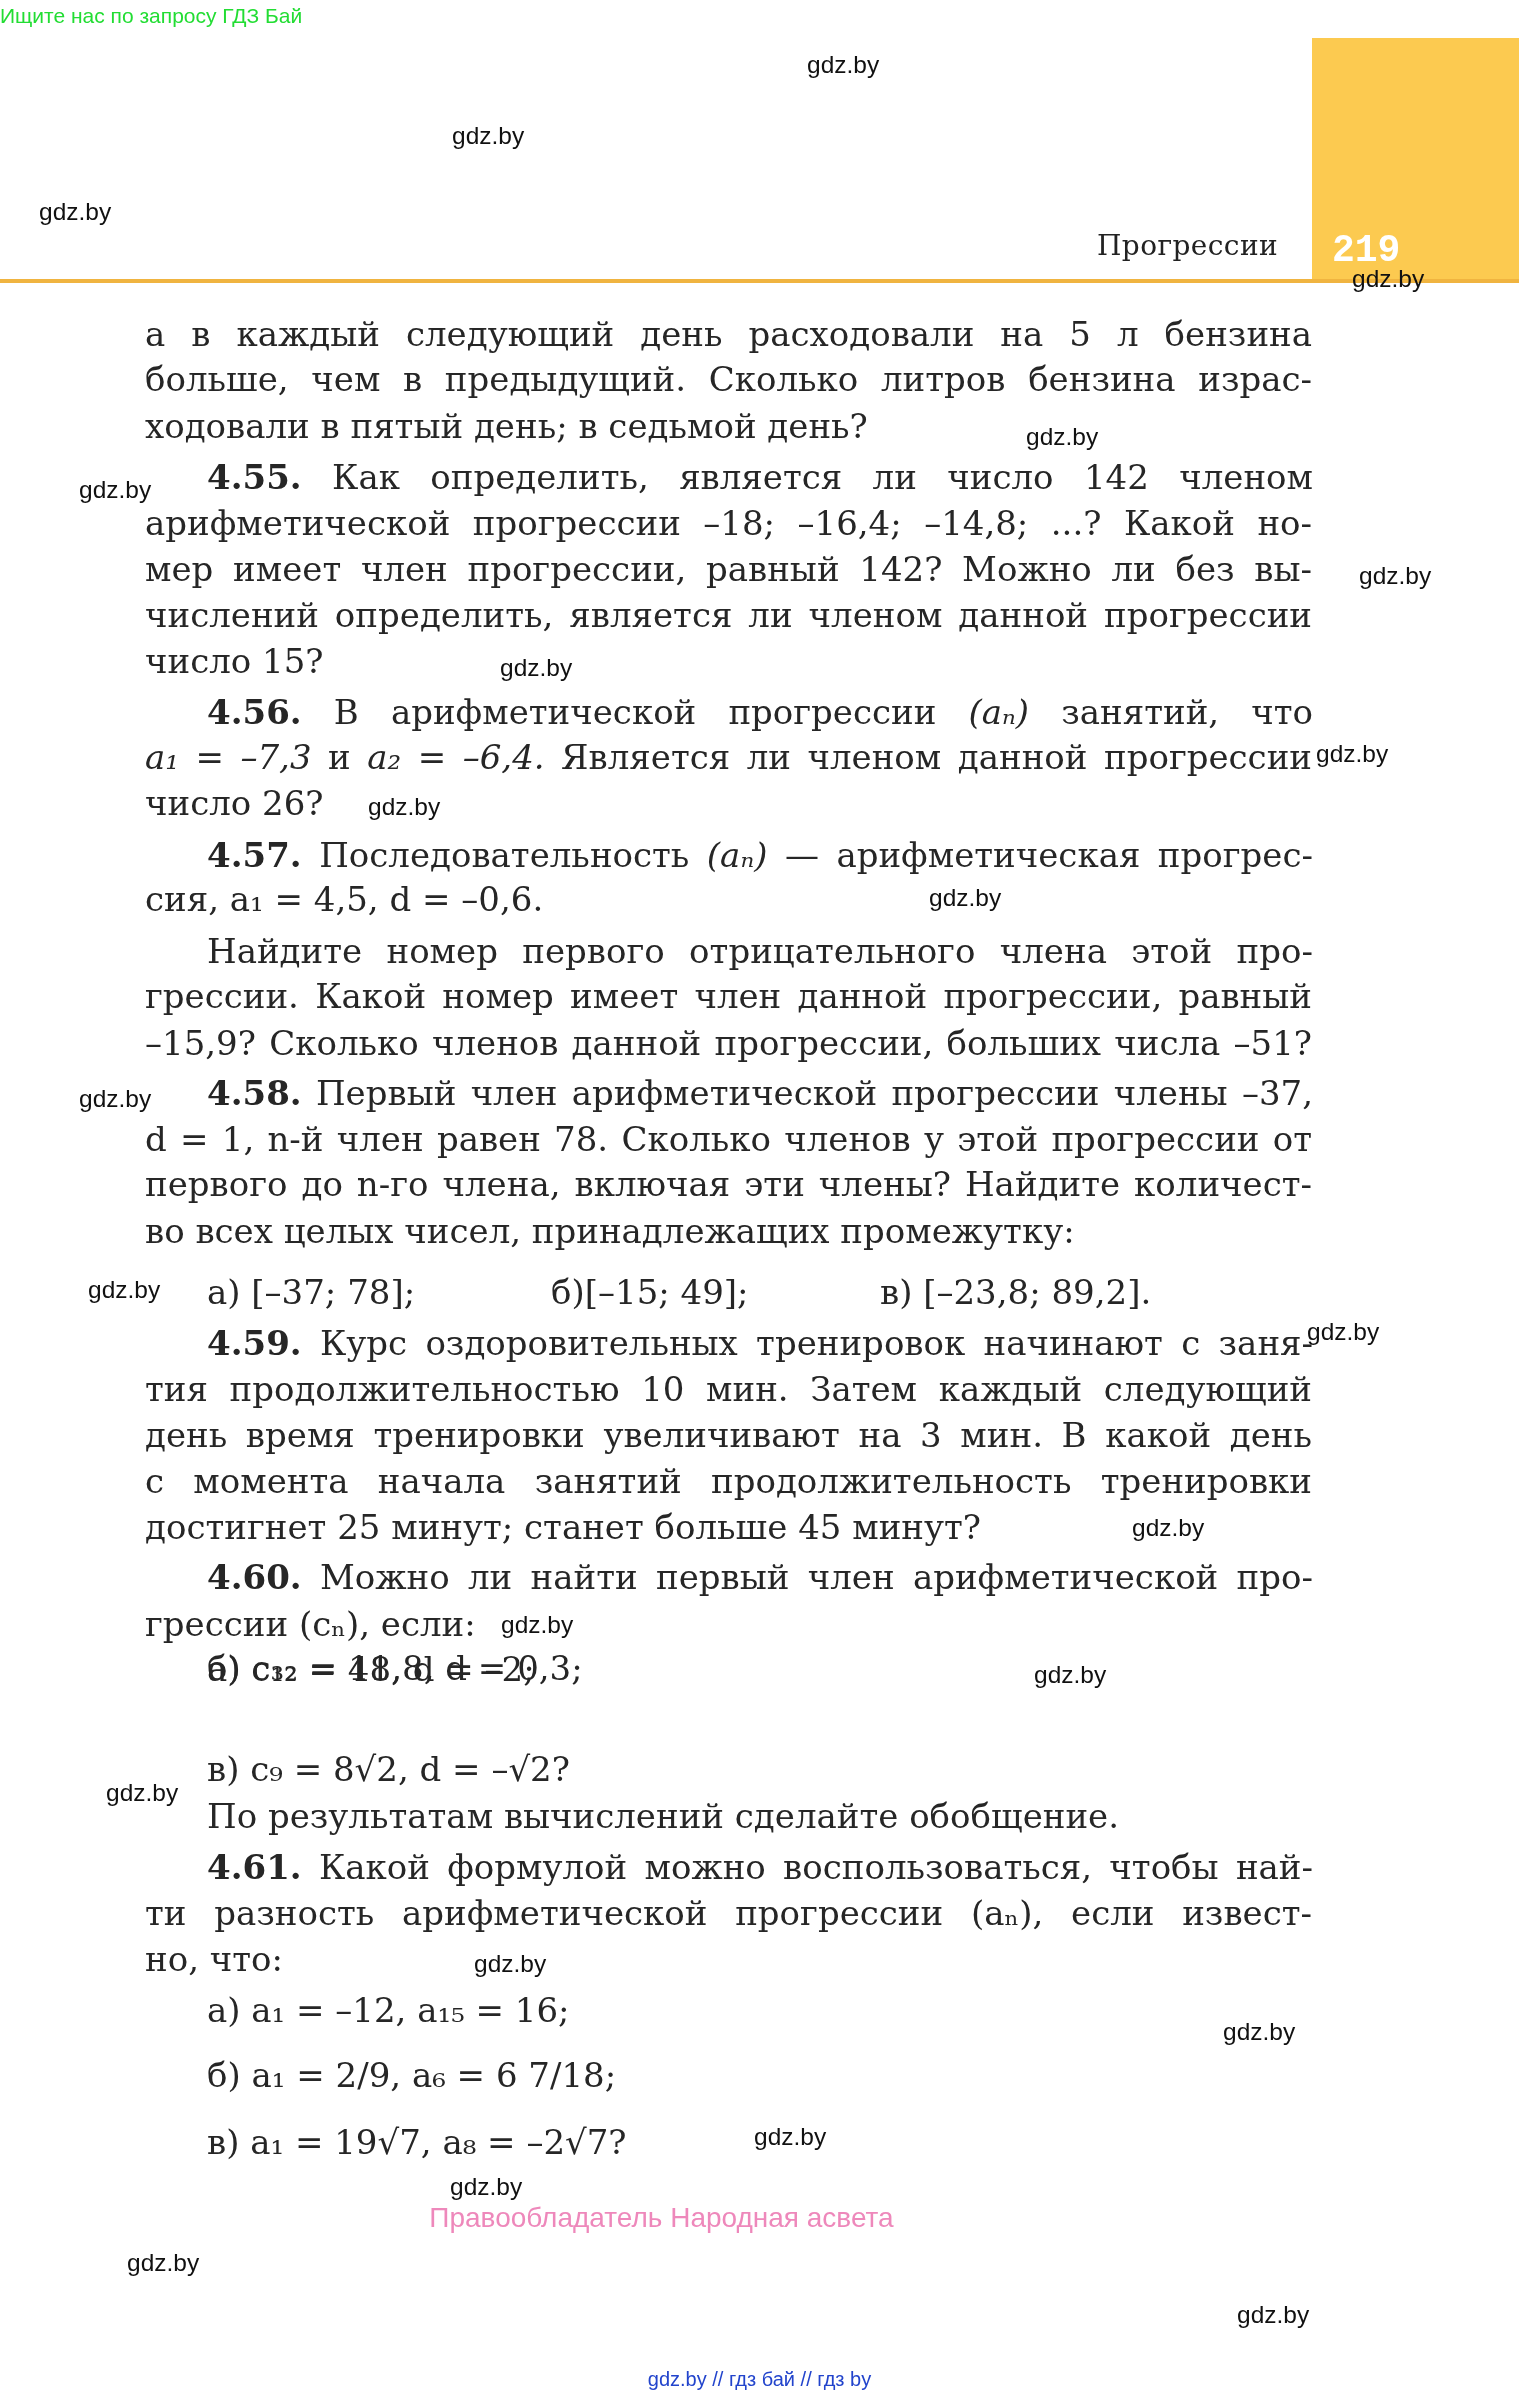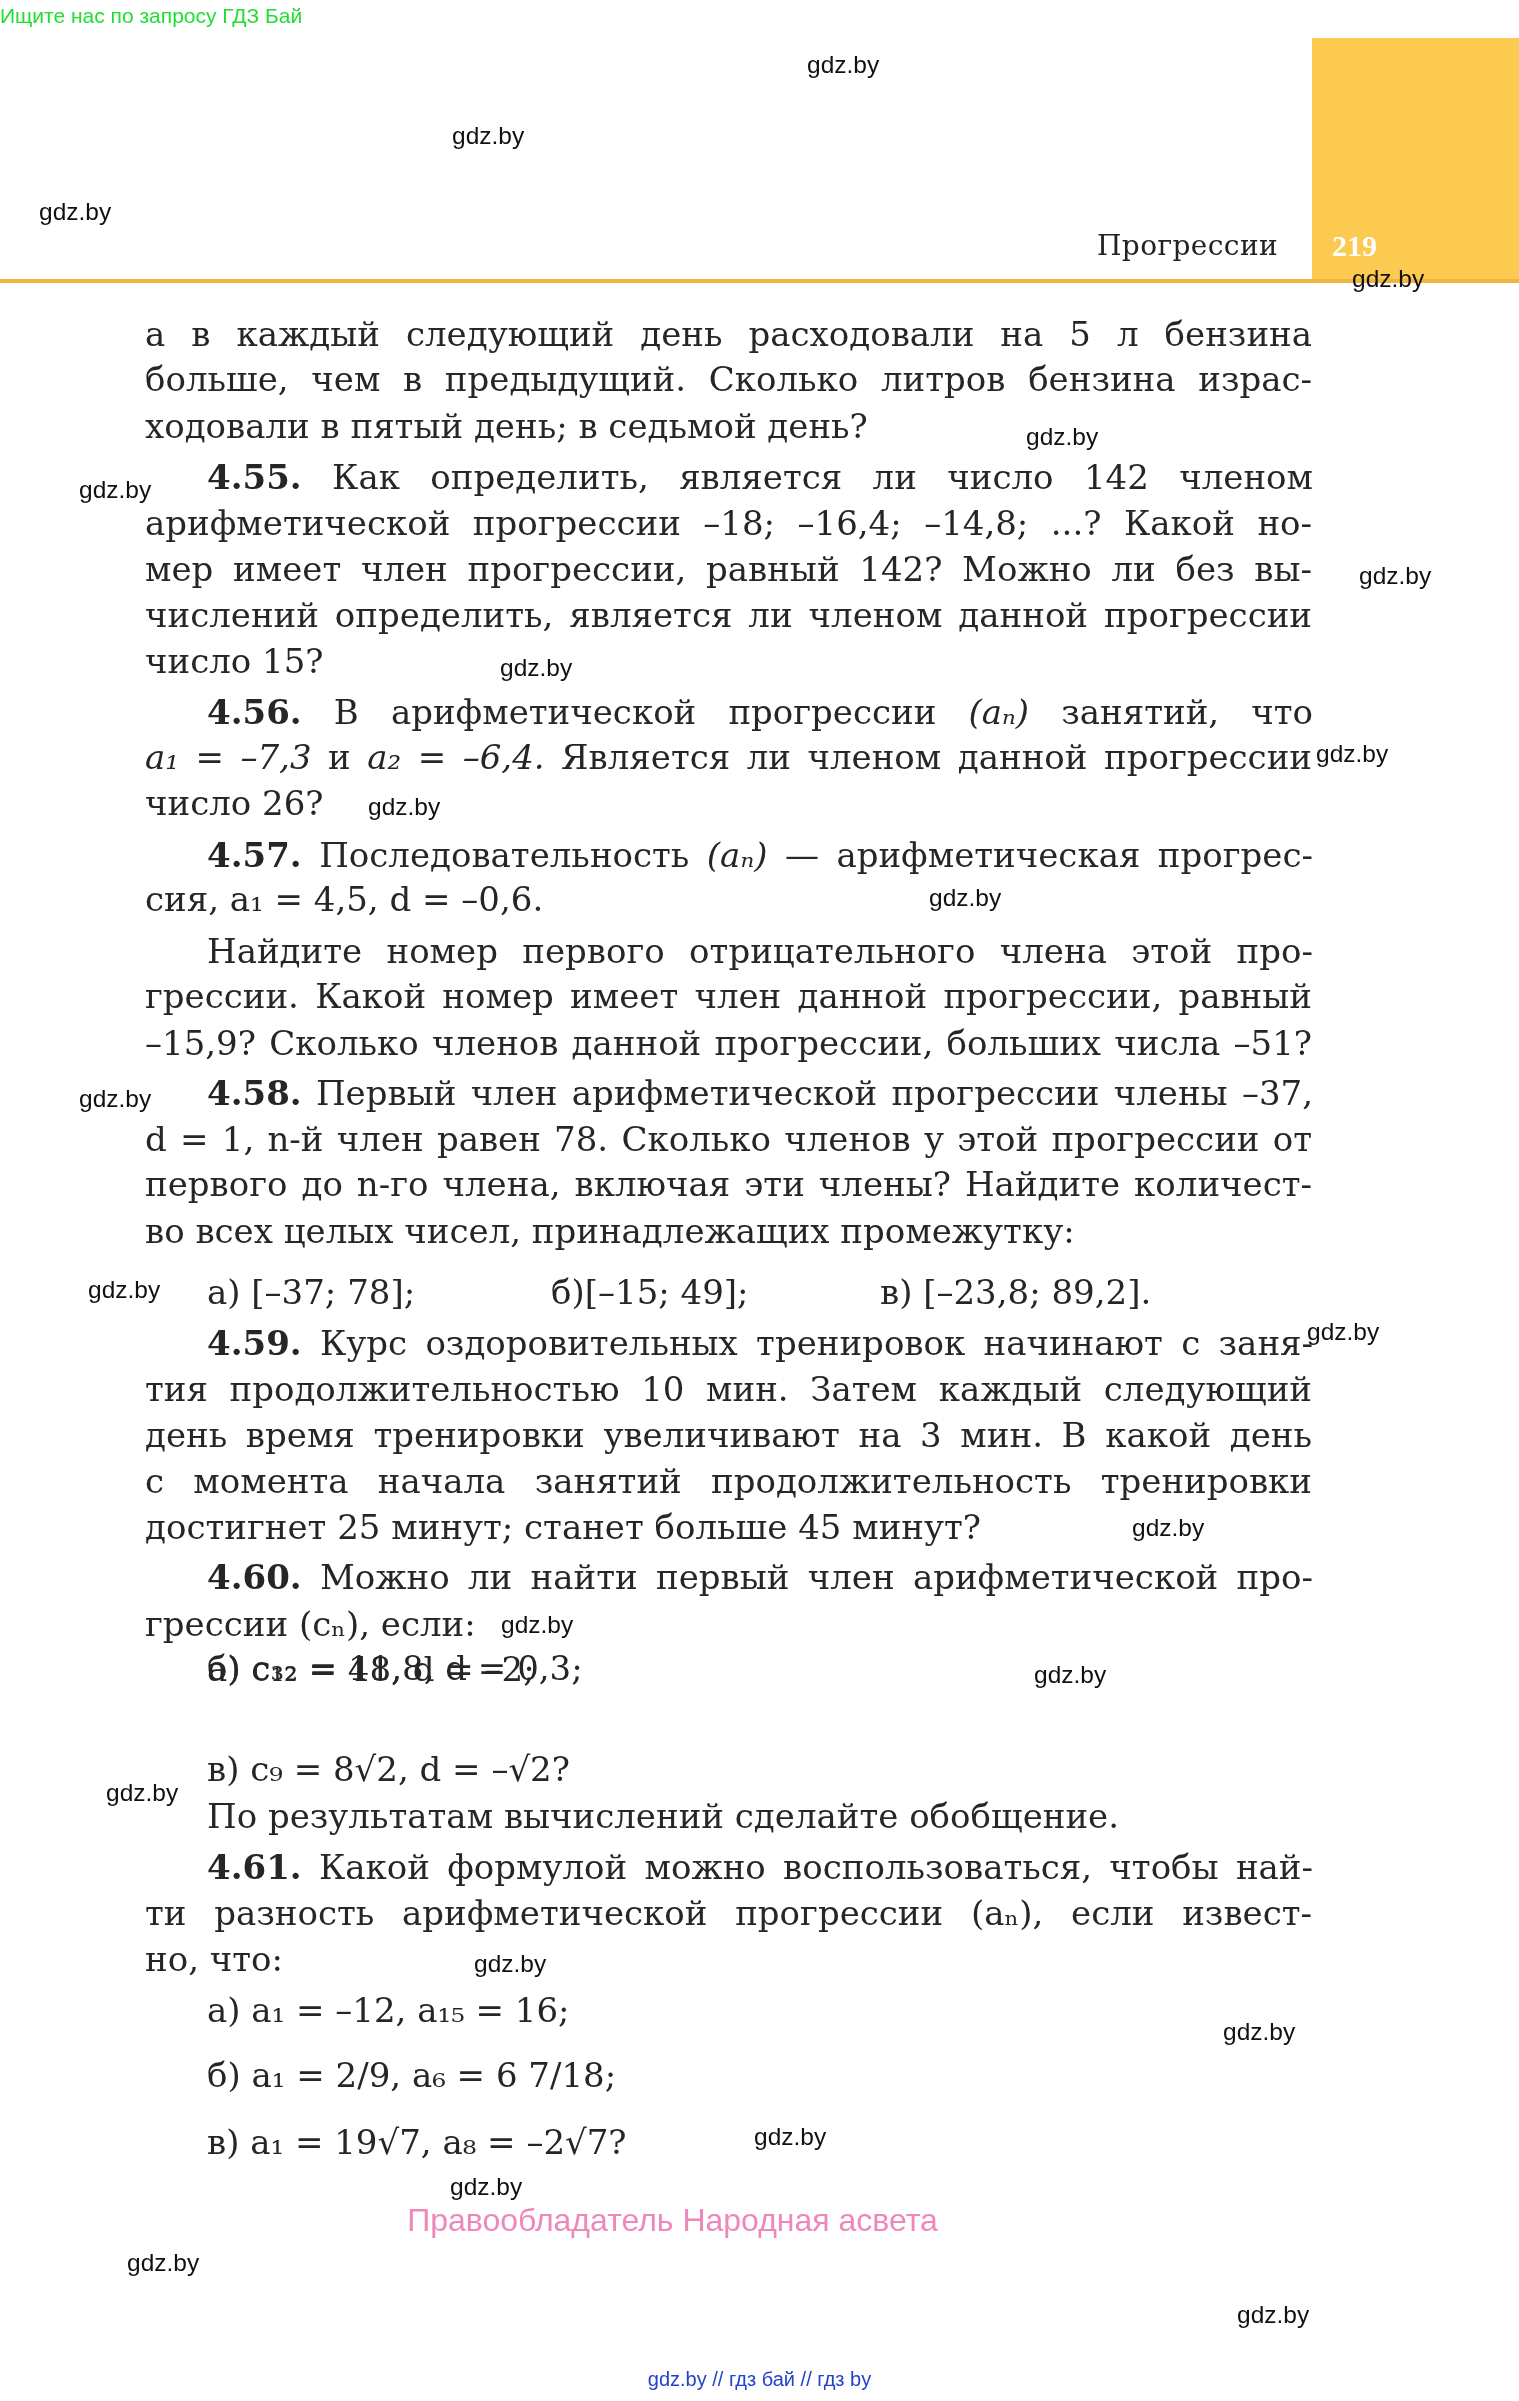--- a/index.html
+++ b/index.html
@@ -7,38 +7,38 @@
     width:1519px; height:2401px; position:relative; overflow:hidden;
     background:#ffffff;
     font-family:"DejaVu Serif", "Liberation Serif", serif;
     color:#262626;
   }
   .abs { position:absolute; white-space:nowrap; }
   .top-search { left:0; width:1519px; top:3.5px; 
     font-family:"Liberation Sans", sans-serif; font-size:21px; color:#22dd33; }
   .wm { font-family:"Liberation Sans", sans-serif; font-size:24.5px; color:#111; line-height:1; }
   .page-tab { left:1312px; top:38px; width:207px; height:242px; background:#fcca50; }
-  .page-num { left:1332px; top:229px; font-family:Liberation Serif, serif;
-    font-weight:bold; font-size:30px; color:#ffffff; }
+  .page-num { left:1332px; top:229px; font-family:Liberation Mono, monospace;
+    font-weight:bold; font-size:38px; color:#ffffff; }
   .running-head { left:1097px; top:229px; font-size:28px; color:#222;
     font-family:"DejaVu Serif", serif; letter-spacing:0.4px; }
   .head-rule { left:0; top:279px; width:1519px; height:4.4px; background:#f0b440; }
 
   .line { position:absolute; left:145px; width:1167px; font-size:34px; line-height:1;
     white-space:nowrap; text-align:justify; text-align-last:justify; }
   .line.noj { text-align:center; text-align-last:left; }
   .line.ind { left:207px; width:1106px; }
   .line.sub-ind { left:207px; width:auto; text-align:left; text-align-last:left; }
   .num { font-weight:bold; }
   i { font-style:italic; }
 
   .intervals { position:absolute; top:1275px; font-size:34px; line-height:1; white-space:nowrap; }
 
   .pink { left:0; width:1323px; top:2202px; text-align:center;
-    font-family:"Liberation Sans", sans-serif; font-size:32px; color:#ee88bb;margin-left:11px; }
+    font-family:"Liberation Sans", sans-serif; font-size:28px; color:#ee88bb; }
   .footer { left:0; width:1519px; top:2368px; text-align:center;
     font-family:Liberation Sans, sans-serif; font-size:20px; color:#2244cc; }
 </style>
 </head>
 <body>
 
 <div class="abs top-search">Ищите нас по запросу ГДЗ Бай</div>
 <div class="abs page-tab"></div>
 <div class="abs page-num">219</div>
 <div class="abs running-head">Прогрессии</div>

